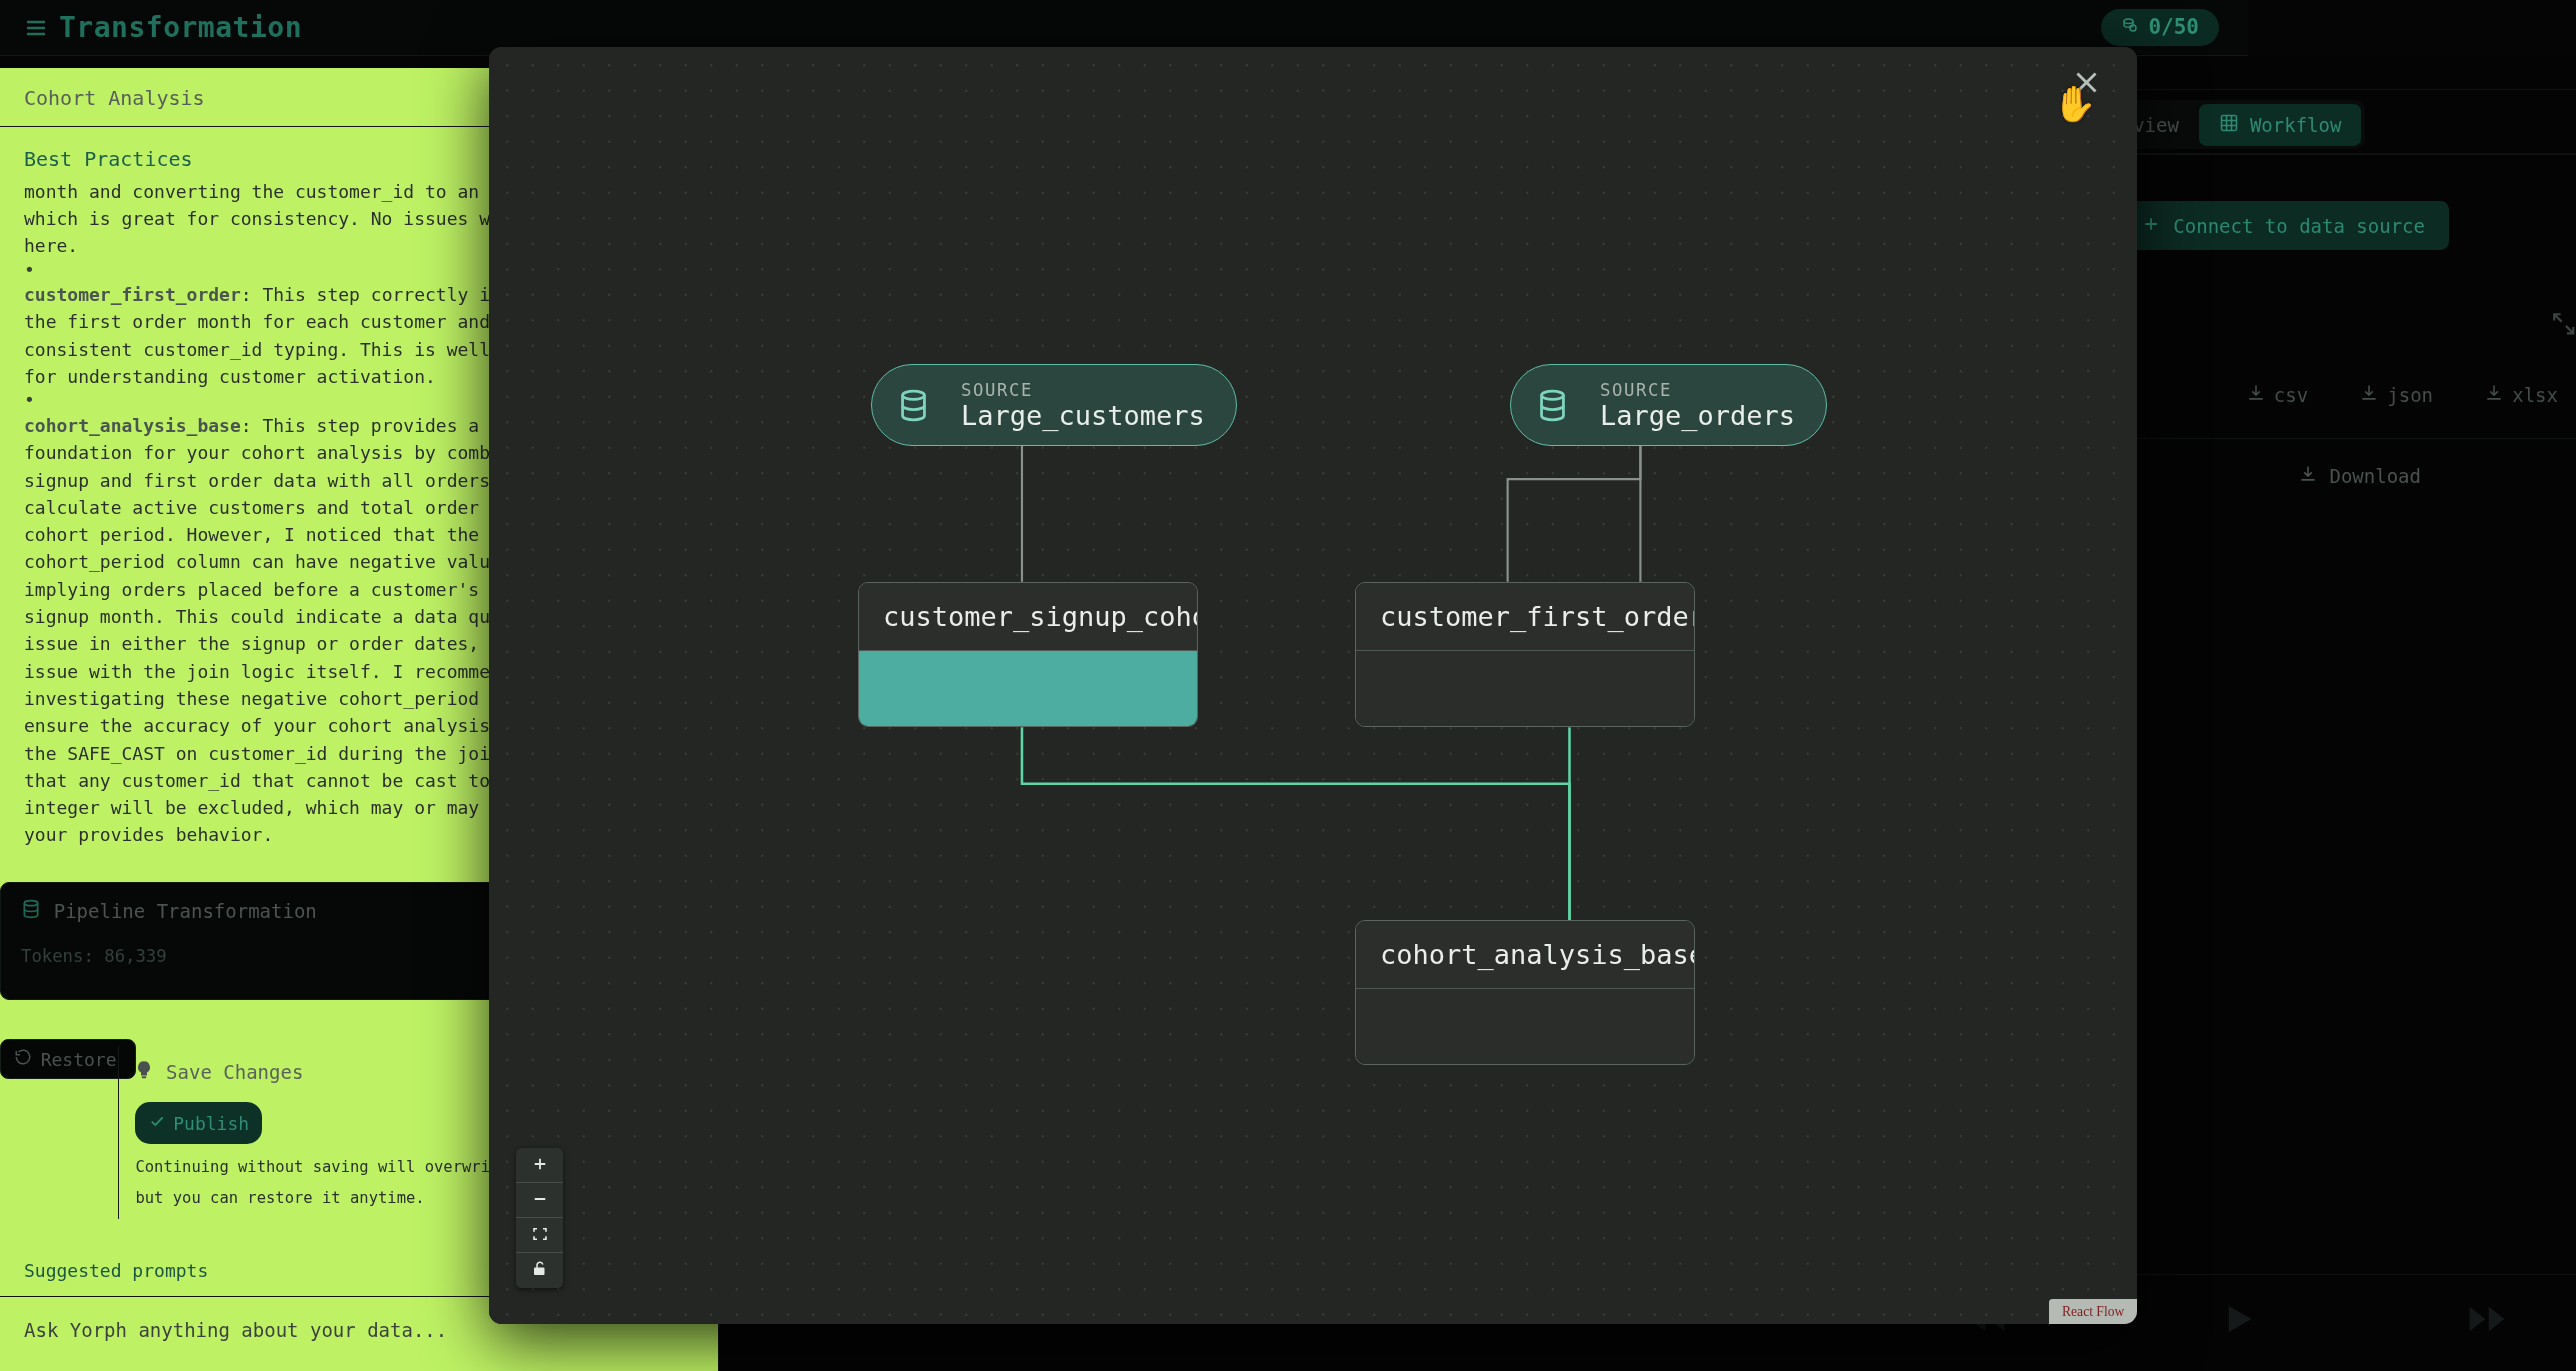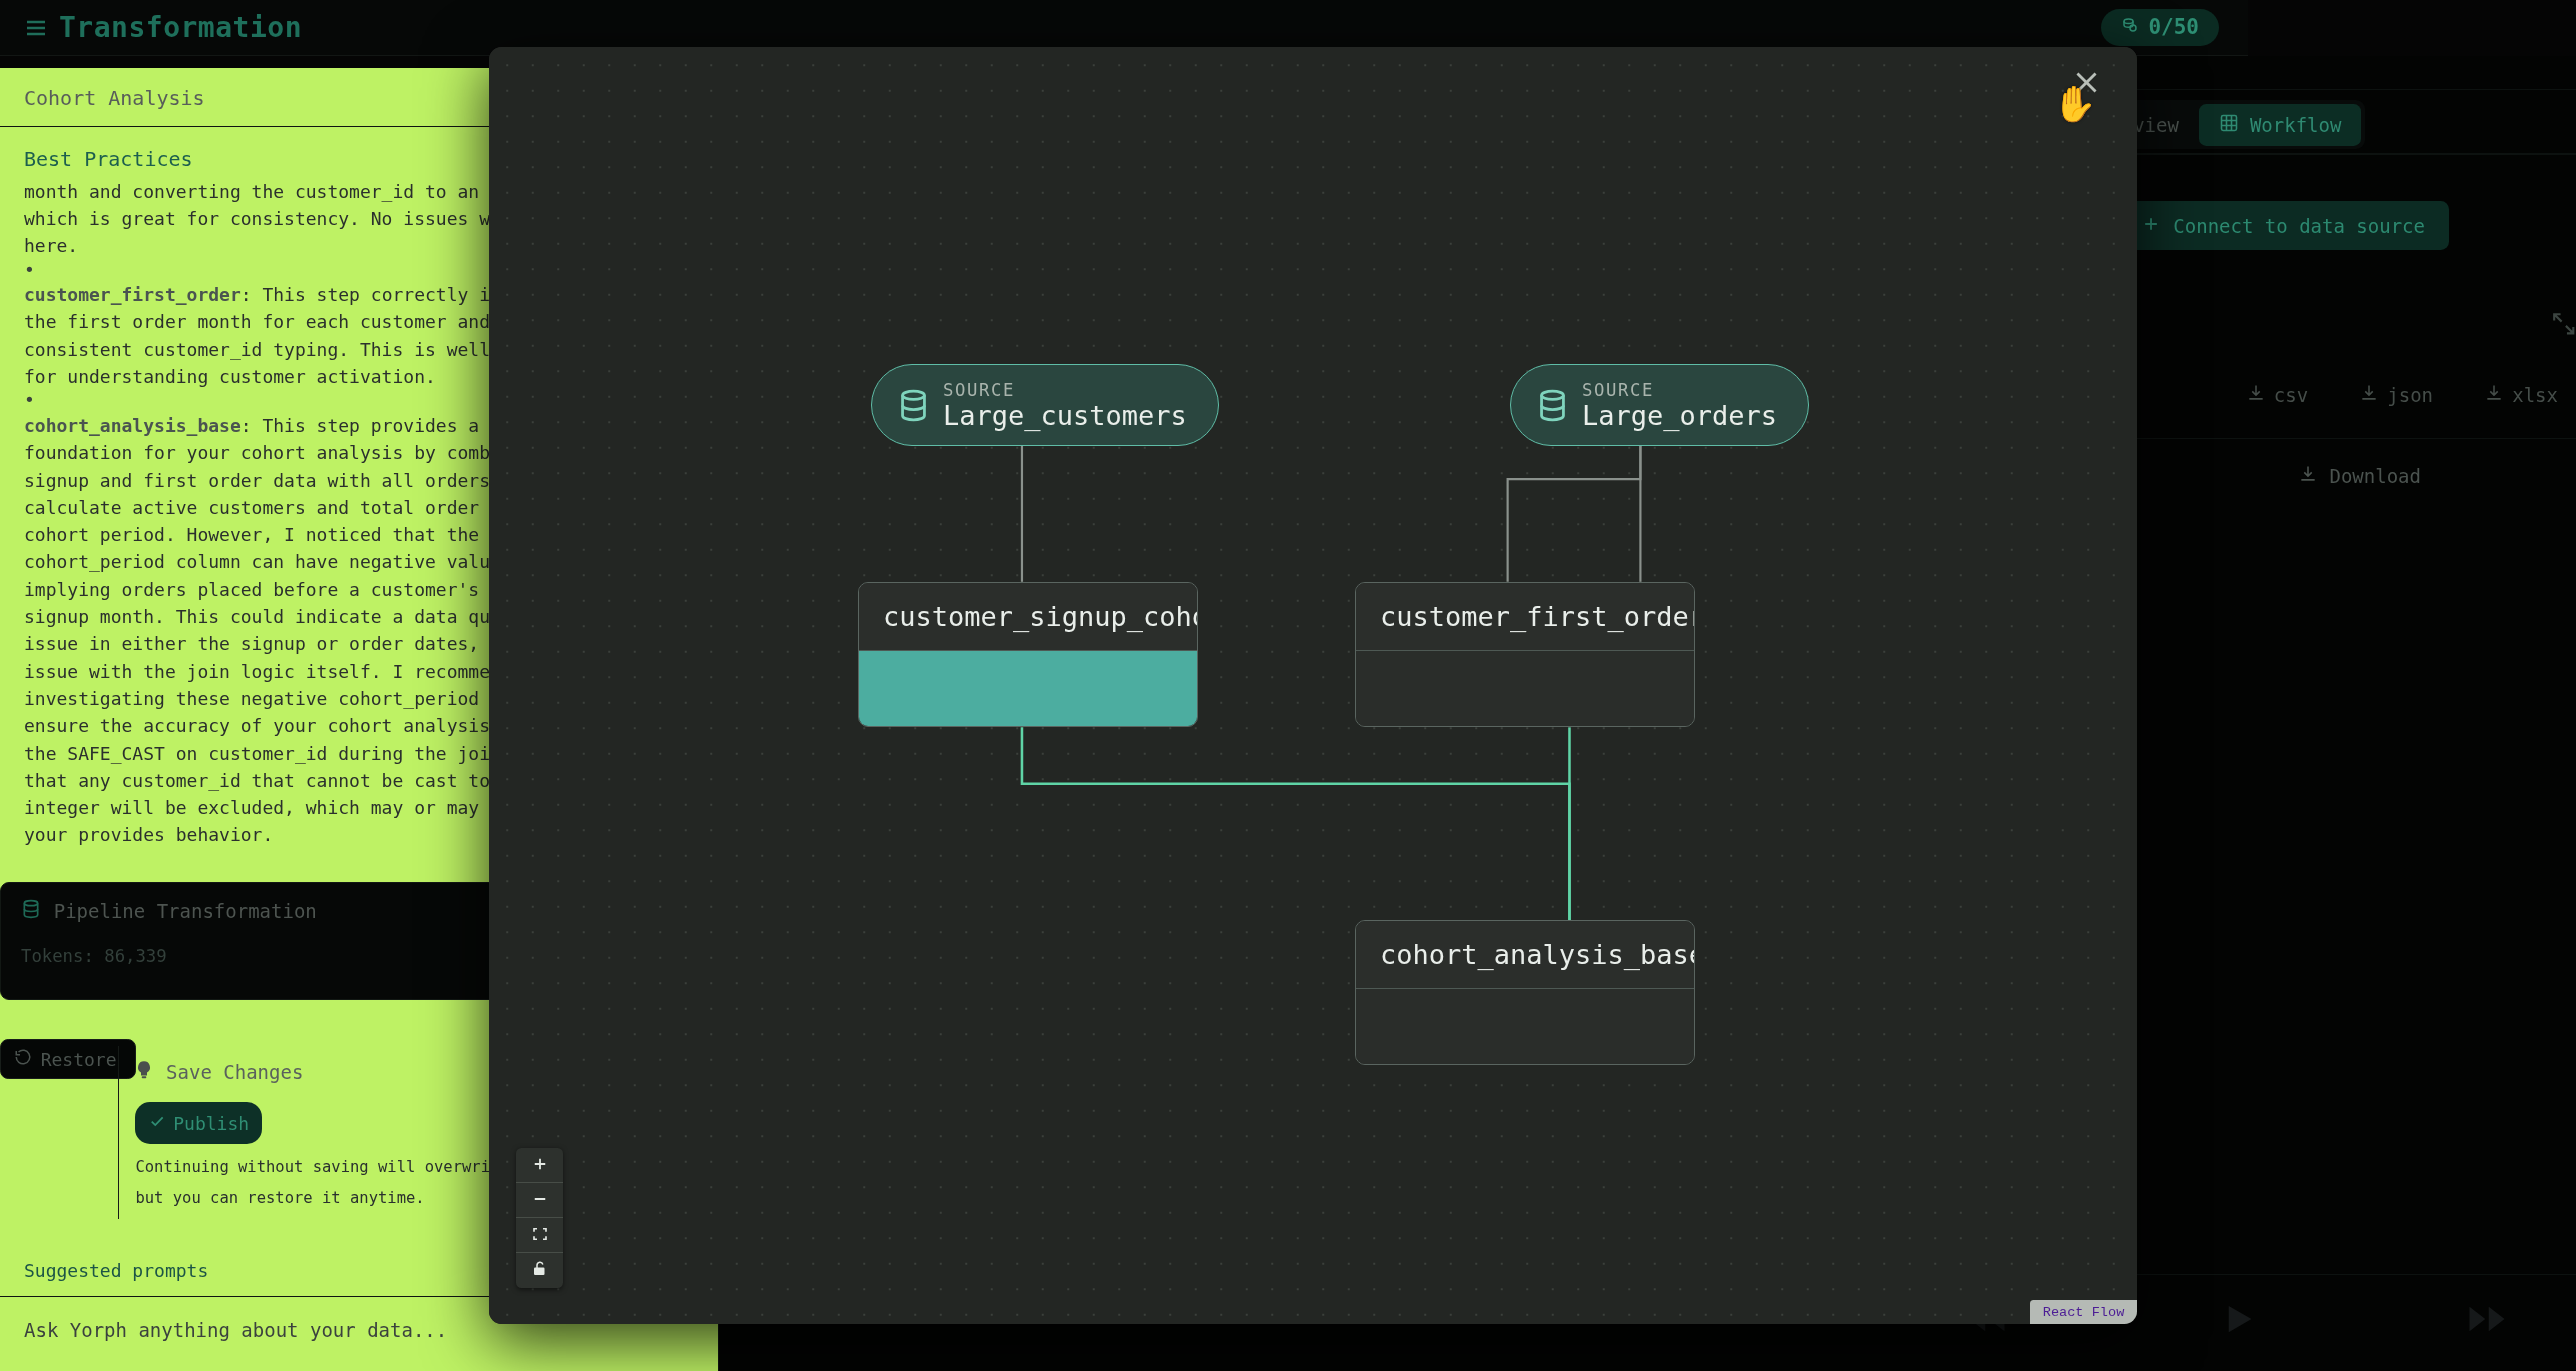--- a/index.html
+++ b/index.html
@@ -172,21 +172,21 @@
   }
 
   
   .edges { position: absolute; inset: 0; width: 1648px; height: 1277px; }
 
   
   .node { position: absolute; }
   .src-node {
     border: 1.8px solid #5fbda7; border-radius: 909px;
     background: #2a463f;
-    display: flex; align-items: center; gap: 12px;
+    display: flex; align-items: center; gap: 30px;
     padding: 14.6px 31px 14.6px 24px;
   }
   .src-node .db { width: 35px; height: 35px; color: #7fd4bd; flex: none; }
   .src-kind { font-size: 17.3px; color: #a9b4ad; letter-spacing: 1.6px; line-height: 20px;}
   .src-name { font-size: 27px; color: #e9eeea; line-height: 31px; }
 
   .xf-node {
     border: 1.4px solid #5a6560; border-radius: 10px; overflow: hidden;
     background: #2a2d2a;
   }
@@ -205,23 +205,23 @@
   }
   .zc-btn {
     height: 35px; display:flex; align-items:center; justify-content:center;
     border-bottom: 0.9px solid #474d47; color: #e4e9e4;
   }
   .zc-btn:last-child { border-bottom: none; }
   .zc-btn svg { width: 18px; height: 18px; }
 
   .attribution {
     position: absolute; right: 0px; bottom: 0px;
-    background: #b5bab5; color: #4c1d95; font-size: 13.6px;
+    background: #b5bab5; color: #7f1d1d; font-size: 13.6px;
     padding: 4.5px 12.7px; border-top-left-radius: 3.6px;
-    font-family: Liberation Mono, monospace;
+    font-family: Liberation Serif, serif;
   }
 </style>
 </head>
 <body>
 
 <div id="root">
 
   <div class="bg-app">
 
     <div class="app-header">

